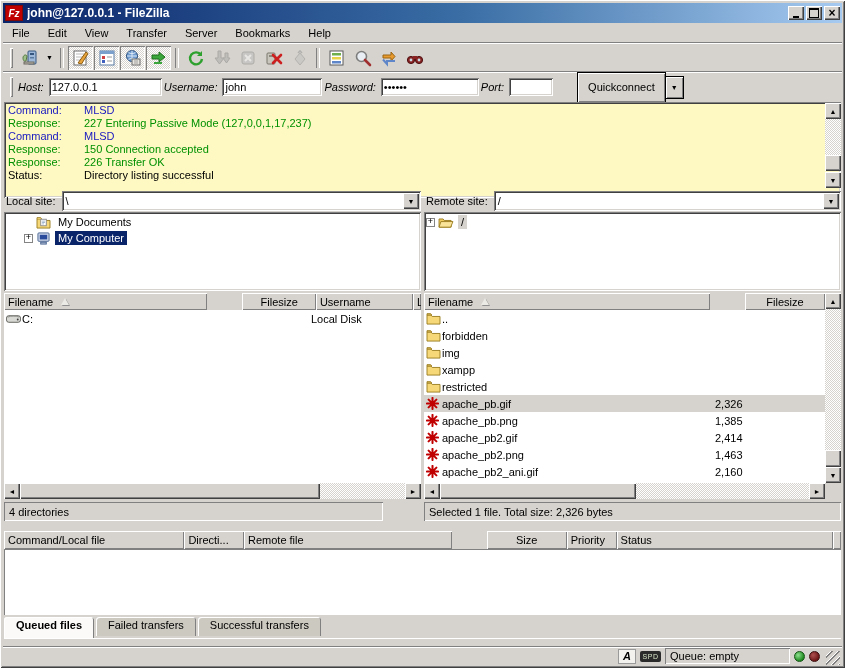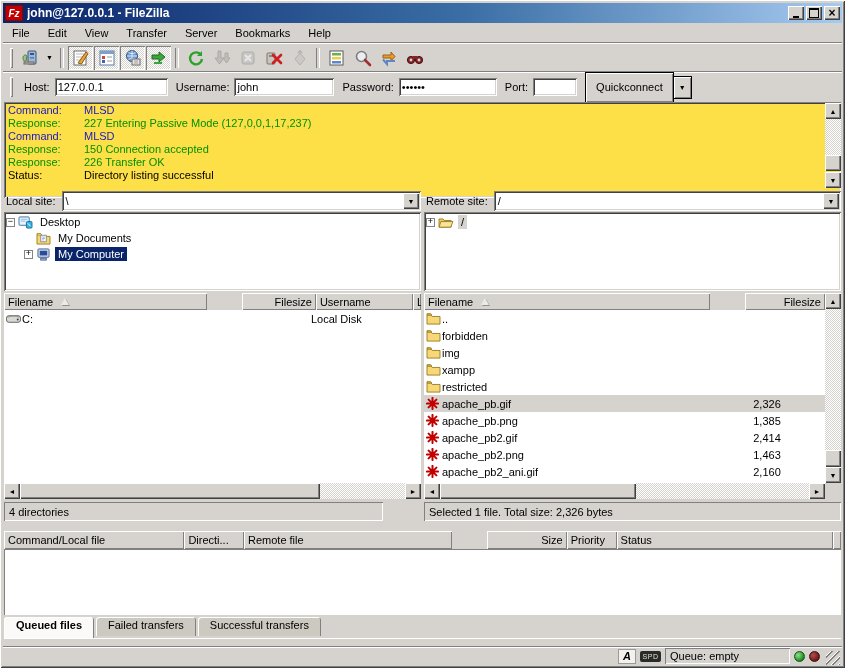--- a/index.html
+++ b/index.html
@@ -33,30 +33,30 @@
   .toolbar{left:3px;top:44px;width:839px;height:27px;display:flex;align-items:center;gap:1px;padding-left:4px;box-sizing:border-box;}
   .grip{width:3px;height:20px;margin:0 3px;box-shadow:inset 1px 1px 0 #fff,inset -1px -1px 0 #808080;}
   .vsep{width:2px;height:20px;margin:0 3px;border-left:1px solid #808080;border-right:1px solid #fff;}
   .tbtn{width:25px;height:24px;display:flex;align-items:center;justify-content:center;}
   .tbtn.pressed{box-shadow:inset 1px 1px 0 #808080,inset -1px -1px 0 #fff;background-image:conic-gradient(#fff 25%,#d6d3ce 0 50%,#fff 0 75%,#d6d3ce 0);background-size:2px 2px;}
   .tbtn.dis{opacity:.45;filter:grayscale(1);}
   .ddarrow{width:13px;height:24px;display:flex;align-items:center;justify-content:center;font-size:7px;}
 
   
   .quickbar{left:3px;top:73px;width:839px;height:28px;display:flex;align-items:center;padding-left:4px;box-sizing:border-box;}
-  .qlabel{margin:0 5px 0 8px;}
+  .qlabel{margin:0 5px 0 2px;font-style:italic;}
   .qinput{height:18px;background:#fff;border:none;outline:none;font-family:"Liberation Sans",sans-serif;font-size:11px;
     padding:1px 3px;box-shadow:inset 1px 1px 0 #808080,inset -1px -1px 0 #fff,inset 2px 2px 0 #404040,inset -2px -2px 0 #d6d3ce;box-sizing:border-box;}
-  .qbtn{height:21px;margin-left:8px;padding:4px 10px;background:#d6d3ce;border:1px solid #000;
+  .qbtn{height:21px;margin-left:24px;padding:4px 10px;background:#d6d3ce;border:1px solid #000;
     box-shadow:inset 1px 1px 0 #fff,inset -1px -1px 0 #808080;display:flex;align-items:center;font-size:11px;}
   .qbtn-dd{width:17px;height:21px;background:#d6d3ce;border:1px solid #000;border-left:none;
     box-shadow:inset 1px 1px 0 #fff,inset -1px -1px 0 #808080;display:flex;align-items:center;justify-content:center;font-size:7px;}
 
   
-  .log{left:4px;top:102px;width:837px;height:96px;background:#fde047;box-sizing:border-box;padding:2px 20px 2px 4px;overflow:hidden;}
+  .log{left:4px;top:102px;width:837px;height:96px;background:#fef9c3;box-sizing:border-box;padding:2px 20px 2px 4px;overflow:hidden;}
   .logline{display:flex;line-height:13px;white-space:nowrap;}
   .loglabel{width:76px;flex:0 0 76px;}
   .log .cmd{color:#1818c0;}
   .log .resp{color:#009000;}
   .log .stat{color:#000;}
   .sbtn{width:16px;height:16px;background:#d6d3ce;display:flex;align-items:center;justify-content:center;font-size:7px;
     box-shadow:inset 1px 1px 0 #fff,inset -1px -1px 0 #404040,inset -2px -2px 0 #808080;}
   .sthumb{background:#d6d3ce;box-shadow:inset 1px 1px 0 #fff,inset -1px -1px 0 #404040,inset -2px -2px 0 #808080;}
 
   
@@ -77,29 +77,29 @@
   .tico{margin-right:4px;display:flex;}
   .tlabel{padding:1px 3px;}
   .tlabel.sel-active{background:#0a246a;color:#fff;}
   .tlabel.sel-inactive{background:#d6d3ce;}
   .indent1{margin-left:18px;}
 
   
   .listhdr{top:293px;height:17px;display:flex;}
   .hcell{background:#d6d3ce;box-shadow:inset 1px 1px 0 #fff,inset -1px -1px 0 #808080;display:flex;align-items:center;
     padding:0 4px;box-sizing:border-box;white-space:nowrap;overflow:hidden;}
-  .hcell.r{justify-content:flex-end;margin-left:35px;}
+  .hcell.r{justify-content:center;margin-left:35px;}
   .sortup{width:0;height:0;border-left:4px solid transparent;border-right:4px solid transparent;border-bottom:7px solid #eceae4;
     margin-left:8px;filter:drop-shadow(1px 1px 0 #909090);}
   .listbody{background:#fff;overflow:hidden;}
   .frow{display:flex;align-items:center;height:17px;white-space:nowrap;}
   .frow.sel{background:#d6d3ce;}
   .fico{width:18px;flex:0 0 18px;display:flex;justify-content:flex-start;padding-left:2px;box-sizing:border-box;}
   .fname{flex:1;overflow:hidden;}
-  .fsize{text-align:center;padding-right:6px;box-sizing:border-box;}
+  .fsize{text-align:left;padding-right:6px;box-sizing:border-box;}
   .hscroll{display:flex;height:16px;}
   .htrack{flex:1;}
 
   .statusstrip{top:502px;height:19px;display:flex;align-items:center;padding-left:5px;box-sizing:border-box;background:#d6d3ce;}
 
   
   .queuehdr{top:531px;left:4px;width:837px;height:18px;display:flex;}
   .queuebody{top:549px;left:4px;width:837px;height:66px;background:#fff;}
 
   
@@ -329,32 +329,20 @@
     <span class="sitelabel">Remote site:</span>
     <div class="sitecombo">
       <span>/</span>
       <div class="combo-dd">
           <span>▼</span>
         </div>
     </div>
   </div>
 
   <div class="abs tree sunken" style="left:4px;width:417px">
-    <div class="trow">
-      <span class="expander exp-minus"></span>
-      <span class="tico">
-          <svg width="15" height="13" viewBox="0 0 16 14">
-            <rect x="1" y="1" width="11" height="9" rx="1" fill="#eaf3fc" stroke="#3a6ea5"></rect>
-            <path d="M3 3.5h7M3 5.5h5" stroke="#8fb8e0"></path>
-            <rect x="9" y="6" width="6" height="7" rx="1" fill="#34b6e4" stroke="#1a6e96"></rect>
-            <path d="M10.5 8l3 3" stroke="#fff"></path>
-          </svg>
-        </span>
-      <span class="tlabel">Desktop</span>
-    </div>
     <div class="trow indent1">
       <span class="tico" style="margin-left:12px">
           <svg width="15" height="13" viewBox="0 0 16 14">
             <path d="M1 3.2h4.4l1.2 1.6H15V13H1z" fill="#f6d878" stroke="#9a7d20"></path>
             <path d="M1 3.2V1.8h4l1 1.4" fill="#f6d878" stroke="#9a7d20"></path>
             <rect x="5" y="3.5" width="6" height="7" fill="#fff" stroke="#8a8a8a"></rect>
             <path d="M6.5 5.5h3M6.5 7h3M6.5 8.5h2" stroke="#9ab0c8"></path>
           </svg>
         </span>
       <span class="tlabel">My Documents</span>

